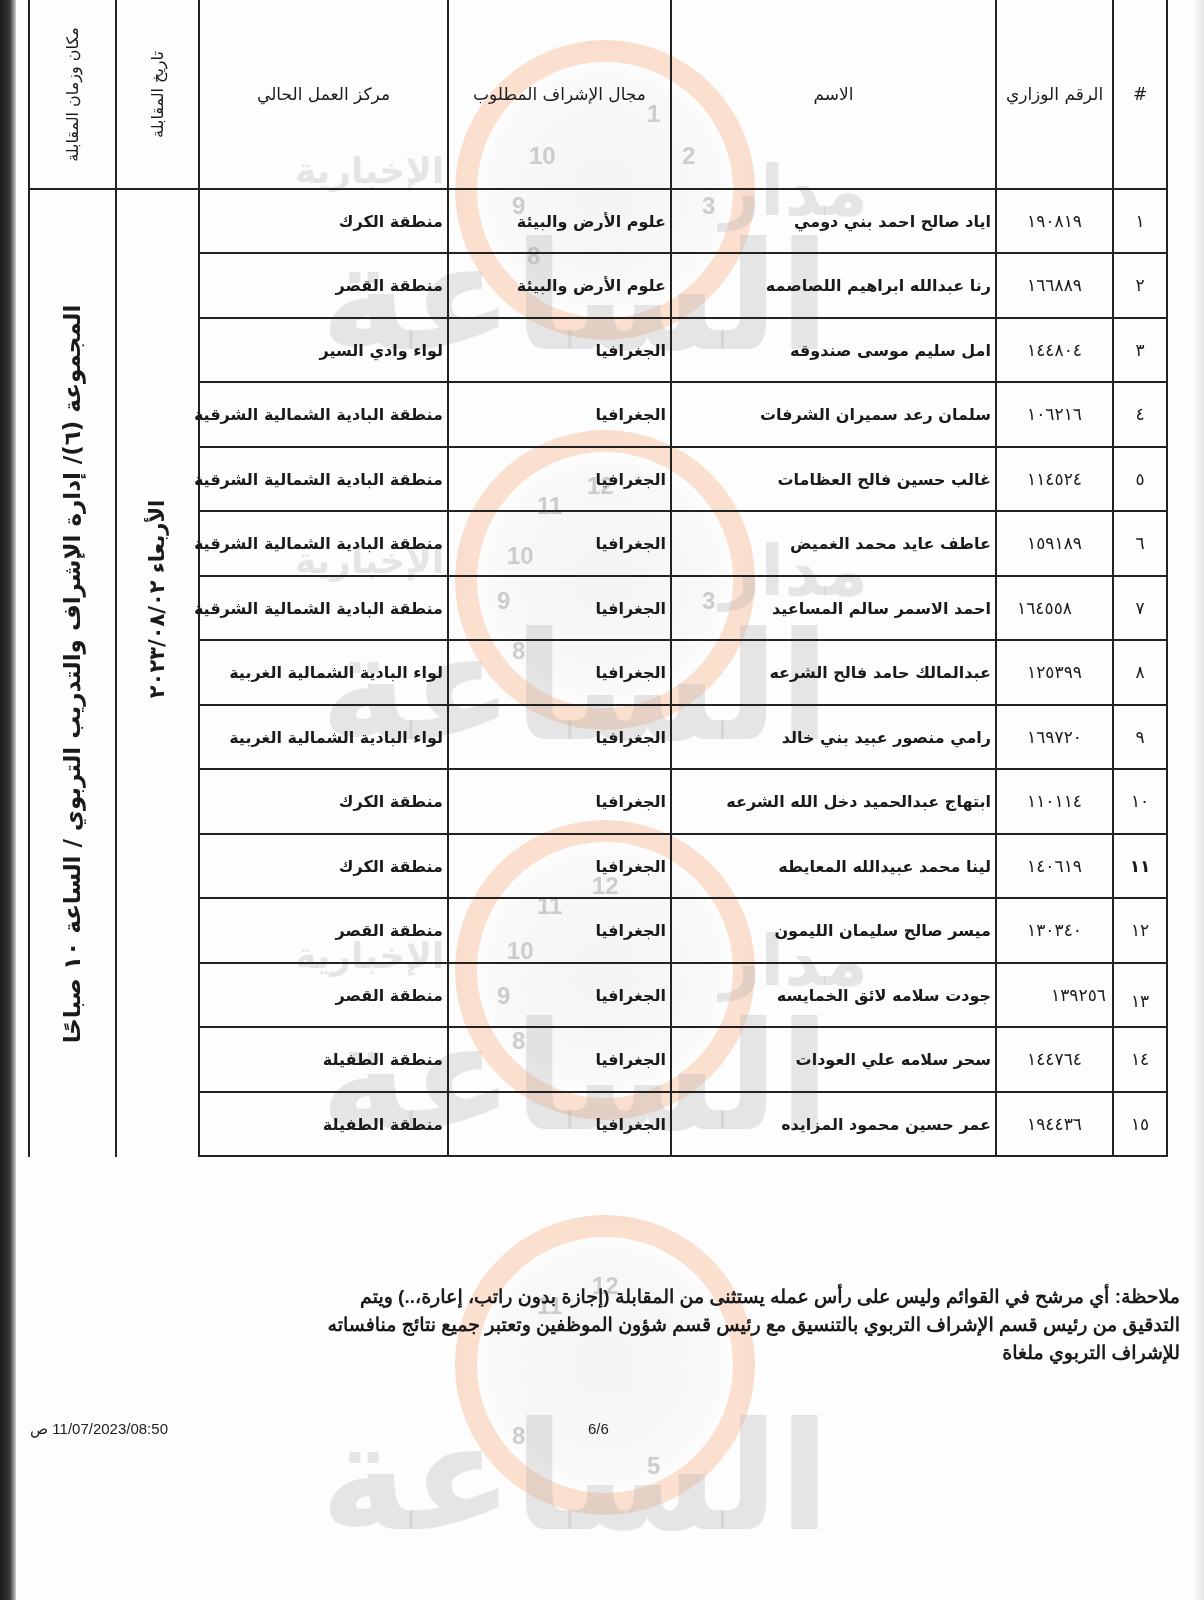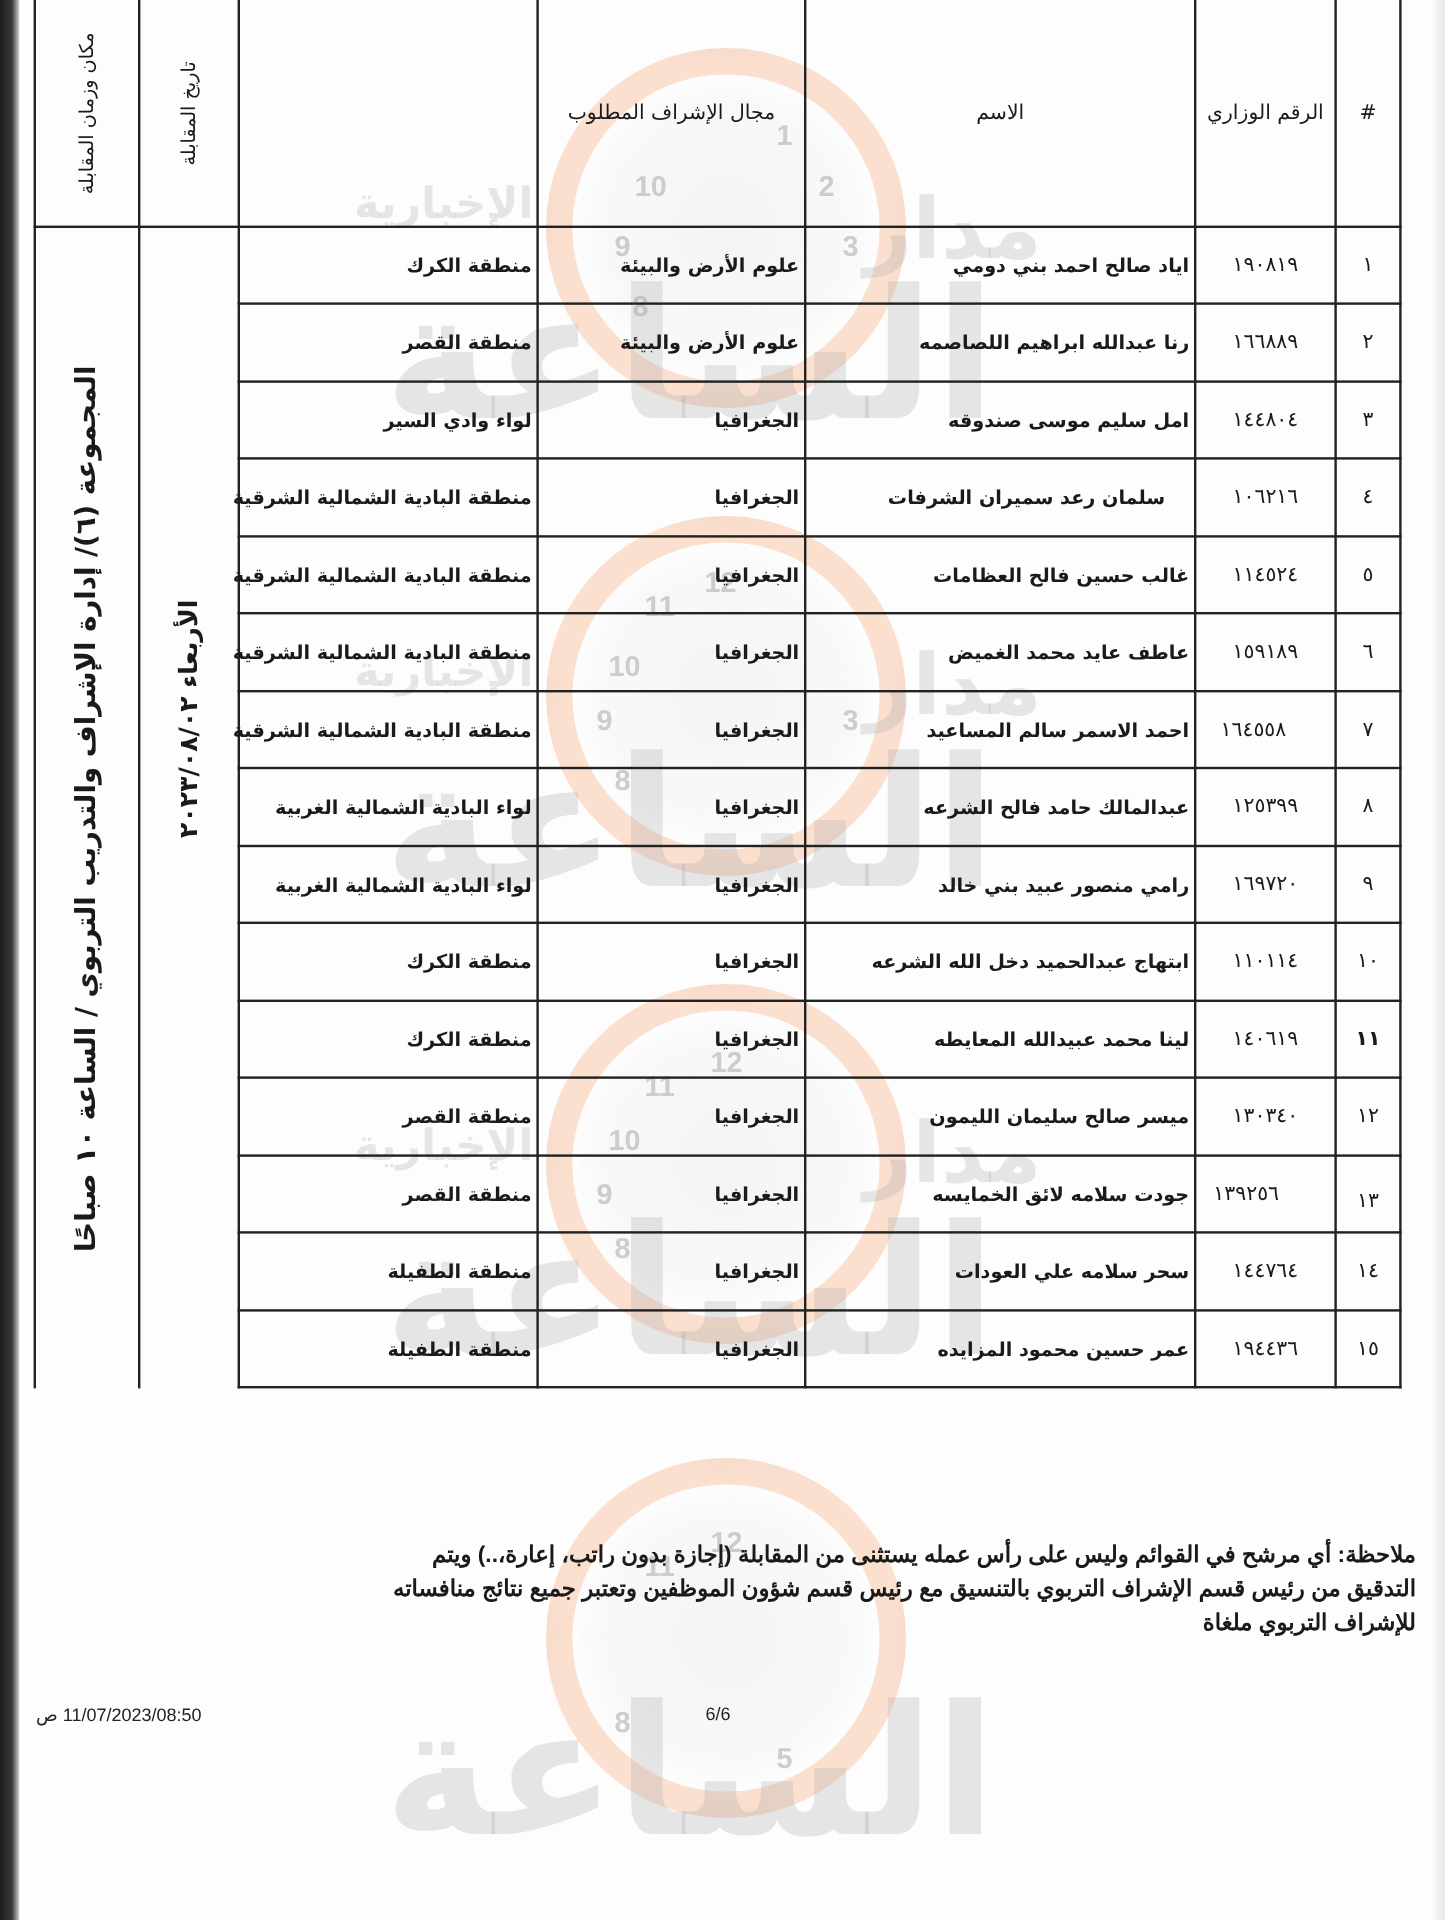--- a/index.html
+++ b/index.html
@@ -149,20 +149,21 @@
   <div class="hline" style="left:170px; width:970px; top:962px;"></div>
   <div class="hline" style="left:170px; width:970px; top:1026px;"></div>
   <div class="hline" style="left:170px; width:970px; top:1091px;"></div>
   <div class="hline" style="left:170px; width:970px; top:1155px;"></div>
 
   <div class="cell center hdr" style="left:1138px; width:2px;"></div>
   <div class="cell center hdr" style="left:1086px; width:52px; top:0; height:188px;">#</div>
   <div class="cell center hdr" style="left:969px; width:115px; top:0; height:188px;">الرقم الوزاري</div>
   <div class="cell center hdr" style="left:644px; width:323px; top:0; height:188px;">الاسم</div>
   <div class="cell center hdr" style="left:421px; width:221px; top:0; height:188px;">مجال الإشراف المطلوب</div>
+  <div class="cell center hdr" style="left:172px; width:247px; top:0; height:188px;">مركز العمل الحالي</div>
   <div class="vert hdr" style="left:89px; width:81px; top:0; height:188px; font-size:16px;">
     <span>تاريخ المقابلة</span>
   </div>
   <div class="vert hdr" style="left:2px; width:85px; top:0; height:188px; font-size:16px;">
     <span>مكان وزمان المقابلة</span>
   </div>
 
   <div class="vert" style="left:89px; width:81px; top:190px; height:967px; font-size:21px; font-weight:bold;">
     <span style="margin-bottom:150px">الأربعاء ٢٠٢٣/٠٨/٠٢</span>
   </div>
@@ -188,21 +189,21 @@
       <div>
         <div class="cell center num" style="left: 1086px; width: 52px; top: 319px; height: 62px;">٣</div>
         <div class="cell center num" style="left: 969px; width: 115px; top: 319px; height: 62px;">١٤٤٨٠٤</div>
         <div class="cell right" style="left: 644px; width: 323px; top: 319px; height: 62px;">امل سليم موسى صندوقه</div>
         <div class="cell right" style="left: 421px; width: 221px; top: 319px; height: 62px;">الجغرافيا</div>
         <div class="cell right" style="left: 172px; width: 247px; top: 319px; height: 62px;">لواء وادي السير</div>
       </div>
       <div>
         <div class="cell center num" style="left: 1086px; width: 52px; top: 383px; height: 62px;">٤</div>
         <div class="cell center num" style="left: 969px; width: 115px; top: 383px; height: 62px;">١٠٦٢١٦</div>
-        <div class="cell right" style="left: 624px; width: 323px; top: 383px; height: 62px;">سلمان رعد سميران الشرفات</div>
+        <div class="cell right" style="left: 644px; width: 323px; top: 383px; height: 62px;">سلمان رعد سميران الشرفات</div>
         <div class="cell right" style="left: 421px; width: 221px; top: 383px; height: 62px;">الجغرافيا</div>
         <div class="cell right" style="left: 172px; width: 247px; top: 383px; height: 62px;">منطقة البادية الشمالية الشرقية</div>
       </div>
       <div>
         <div class="cell center num" style="left: 1086px; width: 52px; top: 448px; height: 62px;">٥</div>
         <div class="cell center num" style="left: 969px; width: 115px; top: 448px; height: 62px;">١١٤٥٢٤</div>
         <div class="cell right" style="left: 644px; width: 323px; top: 448px; height: 62px;">غالب حسين فالح العظامات</div>
         <div class="cell right" style="left: 421px; width: 221px; top: 448px; height: 62px;">الجغرافيا</div>
         <div class="cell right" style="left: 172px; width: 247px; top: 448px; height: 62px;">منطقة البادية الشمالية الشرقية</div>
       </div>
@@ -250,21 +251,21 @@
       </div>
       <div>
         <div class="cell center num" style="left: 1086px; width: 52px; top: 899px; height: 62px;">١٢</div>
         <div class="cell center num" style="left: 969px; width: 115px; top: 899px; height: 62px;">١٣٠٣٤٠</div>
         <div class="cell right" style="left: 644px; width: 323px; top: 899px; height: 62px;">ميسر صالح سليمان الليمون</div>
         <div class="cell right" style="left: 421px; width: 221px; top: 899px; height: 62px;">الجغرافيا</div>
         <div class="cell right" style="left: 172px; width: 247px; top: 899px; height: 62px;">منطقة القصر</div>
       </div>
       <div>
         <div class="cell center num" style="left: 1086px; width: 52px; top: 964px; height: 74px;">١٣</div>
-        <div class="cell center num" style="left: 953px; width: 115px; top: 964px; height: 62px;">١٣٩٢٥٦</div>
+        <div class="cell center num" style="left: 993px; width: 115px; top: 964px; height: 62px;">١٣٩٢٥٦</div>
         <div class="cell right" style="left: 644px; width: 323px; top: 964px; height: 62px;">جودت سلامه لائق الخمايسه</div>
         <div class="cell right" style="left: 421px; width: 221px; top: 964px; height: 62px;">الجغرافيا</div>
         <div class="cell right" style="left: 172px; width: 247px; top: 964px; height: 62px;">منطقة القصر</div>
       </div>
       <div>
         <div class="cell center num" style="left: 1086px; width: 52px; top: 1028px; height: 62px;">١٤</div>
         <div class="cell center num" style="left: 969px; width: 115px; top: 1028px; height: 62px;">١٤٤٧٦٤</div>
         <div class="cell right" style="left: 644px; width: 323px; top: 1028px; height: 62px;">سحر سلامه علي العودات</div>
         <div class="cell right" style="left: 421px; width: 221px; top: 1028px; height: 62px;">الجغرافيا</div>
         <div class="cell right" style="left: 172px; width: 247px; top: 1028px; height: 62px;">منطقة الطفيلة</div>

